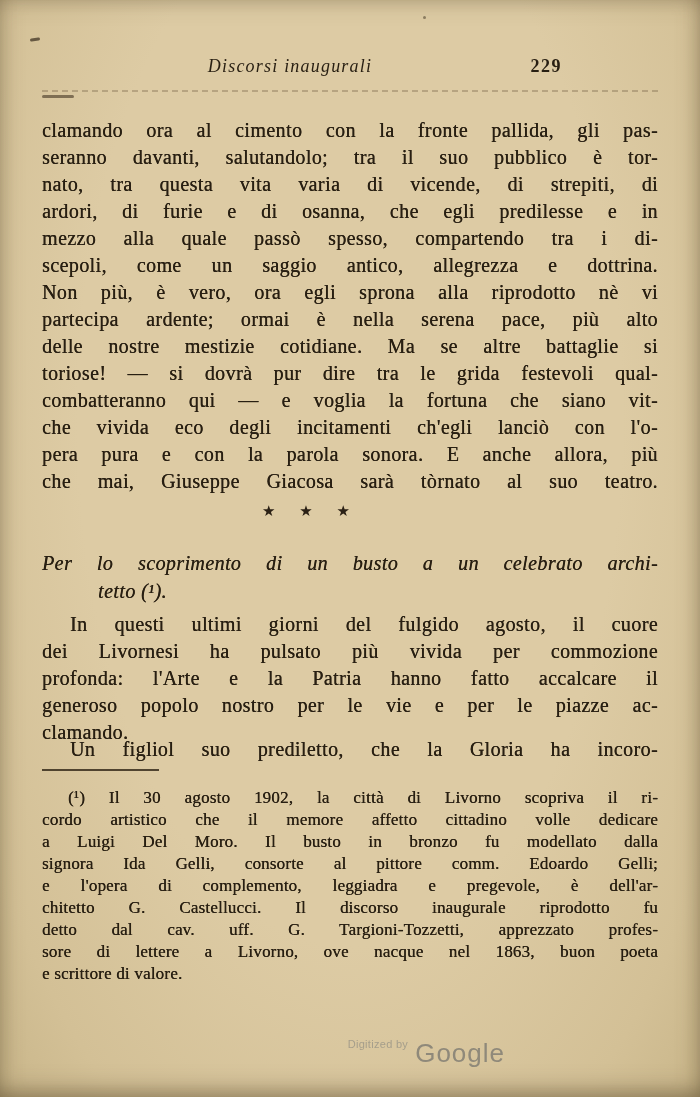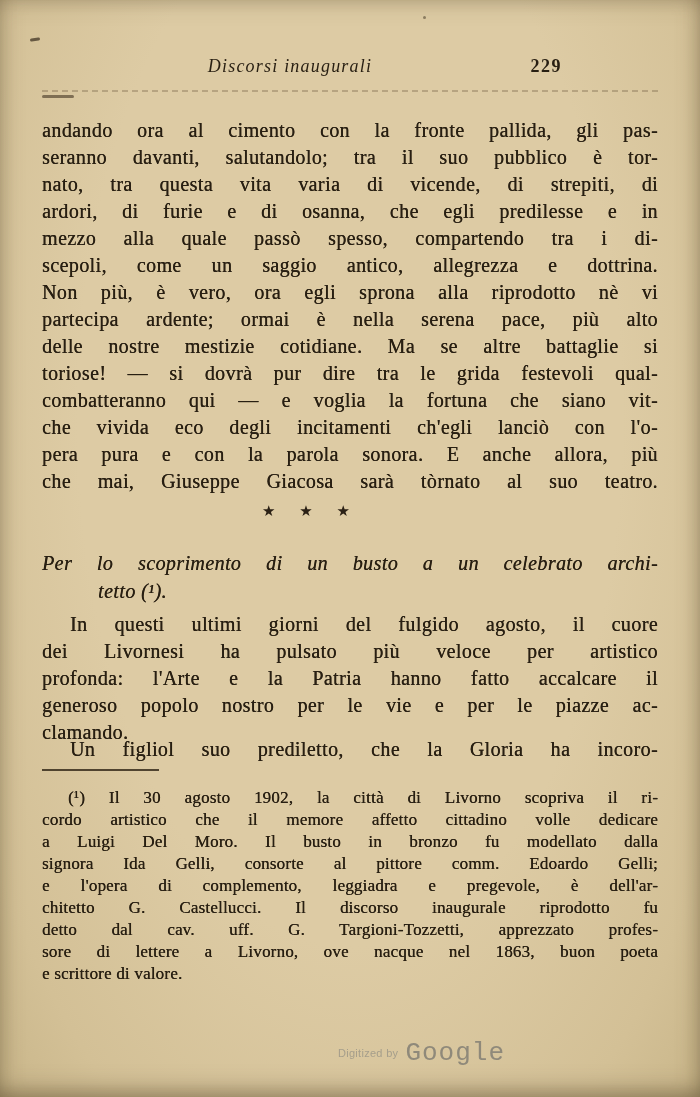--- a/index.html
+++ b/index.html
@@ -142,32 +142,32 @@
     line-height: 22px;
     letter-spacing: .2px;
   }
   .footnote .line:first-child { text-indent: 26px; }
 
   .watermark {
     position: absolute;
     top: 1038px;
     right: 195px;
     display: flex;
-    align-items: center;
+    align-items: flex-start;
     gap: 7px;
     user-select: none;
   }
   .wm-small {
     font-family: "Liberation Sans", sans-serif;
     font-size: 11px;
     color: #a59e8b;
     letter-spacing: .3px;
   }
   .wm-logo {
-    font-family: Liberation Mono, monospace;
+    font-family: Liberation Sans, sans-serif;
     font-size: 26px;
     color: #8f897a;
     letter-spacing: 1px;
   }
 </style>
 </head>
 <body>
 
 <div class="page">
 
@@ -176,21 +176,21 @@
 
   <div class="running-head">
     <div class="head-title">Discorsi inaugurali</div>
     <div class="page-number">229</div>
   </div>
 
   <div class="header-rule"></div>
   <div class="header-dash"></div>
 
   <div class="text-block block-main justify-all">
-      <div class="line">andando ora al cimento con la fronte pallida, gli pas-</div>
+      <div class="line">clamando ora al cimento con la fronte pallida, gli pas-</div>
       <div class="line">seranno davanti, salutandolo; tra il suo pubblico è tor-</div>
       <div class="line">nato, tra questa vita varia di vicende, di strepiti, di</div>
       <div class="line">ardori, di furie e di osanna, che egli predilesse e in</div>
       <div class="line">mezzo alla quale passò spesso, compartendo tra i di-</div>
       <div class="line">scepoli, come un saggio antico, allegrezza e dottrina.</div>
       <div class="line">Non più, è vero, ora egli sprona alla riprodotto nè vi</div>
       <div class="line">partecipa ardente; ormai è nella serena pace, più alto</div>
       <div class="line">delle nostre mestizie cotidiane. Ma se altre battaglie si</div>
       <div class="line">toriose! — si dovrà pur dire tra le grida festevoli qual-</div>
       <div class="line">combatteranno qui — e voglia la fortuna che siano vit-</div>
@@ -201,21 +201,21 @@
 
   <div class="stars">★ ★ ★</div>
 
   <div class="text-block heading">
       <div class="line">Per lo scoprimento di un busto a un celebrato archi-</div>
       <div class="line">tetto (¹).</div>
     </div>
 
   <div class="text-block para1 indent">
       <div class="line">In questi ultimi giorni del fulgido agosto, il cuore</div>
-      <div class="line">dei Livornesi ha pulsato più veloce per artistico</div>
+      <div class="line">dei Livornesi ha pulsato più vivida per commozione</div>
       <div class="line">profonda: l'Arte e la Patria hanno fatto accalcare il</div>
       <div class="line">generoso popolo nostro per le vie e per le piazze ac-</div>
       <div class="line">clamando.</div>
     </div>
 
   <div class="text-block para2 indent justify-all">
       <div class="line">Un figliol suo prediletto, che la Gloria ha incoro-</div>
     </div>
 
   <div class="fn-rule"></div>

